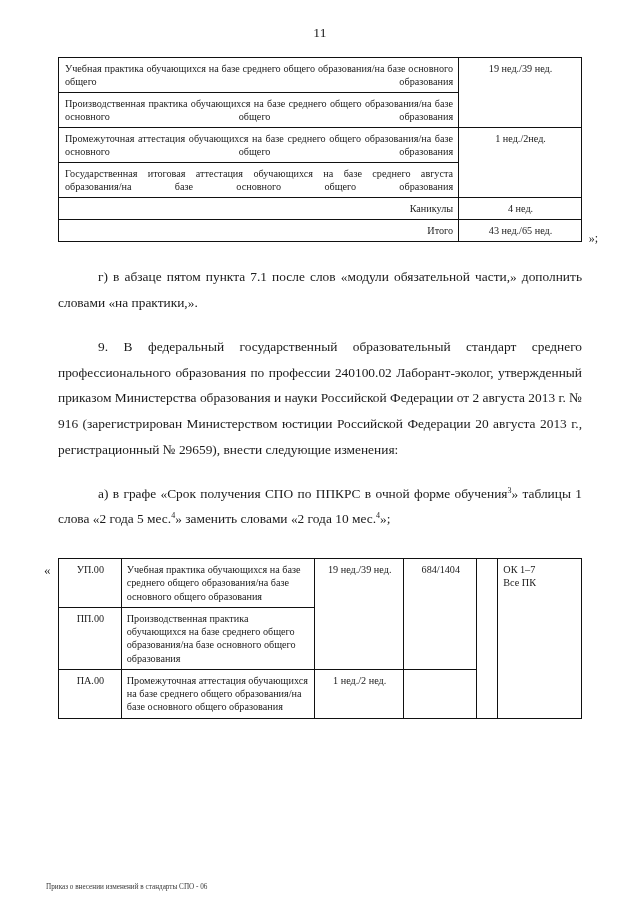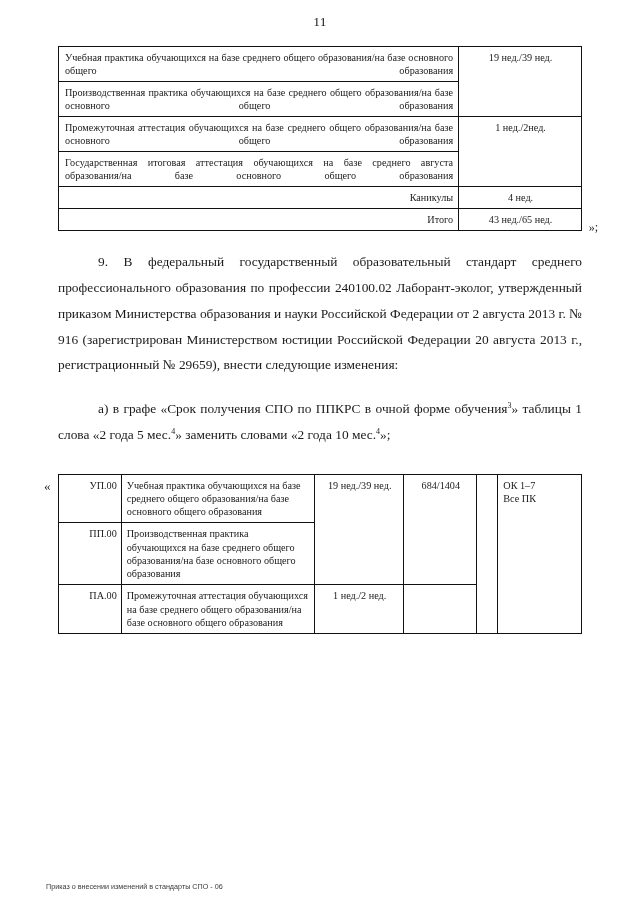--- a/index.html
+++ b/index.html
@@ -18,21 +18,21 @@
   .page {
     position: relative;
     width: 640px;
     height: 905px;
     box-sizing: border-box;
     padding: 0 58px;
   }
   .page-number {
     text-align: center;
     font-size: 13.5px;
-    padding-top: 14px;
+    padding-top: 25px;
     padding-bottom: 12px;
     letter-spacing: 0.2px;
   }
 
   
   table.doc-table {
     border-collapse: collapse;
     width: 100%;
     table-layout: fixed;
     font-size: 10.2px;
@@ -99,32 +99,32 @@
     width: 100%;
     table-layout: fixed;
     font-size: 10.2px;
     line-height: 1.3;
   }
   table.doc-table2 td {
     border: 1px solid #111;
     padding: 4px 4px 4px 5px;
     vertical-align: top;
   }
-  .code-cell { text-align: right; }
+  .code-cell { text-align: center; }
   .mid { vertical-align: middle; text-align: center; }
   .topleft { vertical-align: top; text-align: left; }
 
   
   .footer {
     position: absolute;
     left: 46px;
     bottom: 14px;
     font-size: 7.2px;
     color: #3a3a3a;
-    font-family: Liberation Sans, sans-serif;
+    font-family: Liberation Serif, serif;
   }
 </style>
 </head>
 <body>
 
 <div class="page">
 
   <div class="page-number">11</div>
 
   <div class="tbl1-wrap">
@@ -154,20 +154,23 @@
         </tr>
         <tr>
           <td class="plain">Итого</td>
           <td class="center-mid">43 нед./65 нед.</td>
         </tr>
       </tbody>
     </table>
     <span class="quote-close">»;</span>
   </div>
 
+  <div class="body-block">
+    <p class="para">г) в абзаце пятом пункта 7.1 после слов «модули обязательной части,» дополнить словами «на практики,».</p>
+  </div>
 
   <div class="gap-lg">
     <p class="para">9. В федеральный государственный образовательный стандарт среднего профессионального образования по профессии 240100.02 Лаборант-эколог, утвержденный приказом Министерства образования и науки Российской Федерации от 2 августа 2013 г. № 916 (зарегистрирован Министерством юстиции Российской Федерации 20 августа 2013 г., регистрационный № 29659), внести следующие изменения:</p>
   </div>
 
   <div class="gap-lg">
     <p class="para"><span>а) в графе «Срок получения СПО по ППКРС в очной форме обучения</span><sup>3</sup><span>» таблицы 1 слова «2 года 5 мес.</span><sup>4</sup><span>» заменить словами «2 года 10 мес.</span><sup>4</sup><span>»;</span></p>
   </div>
 
 

